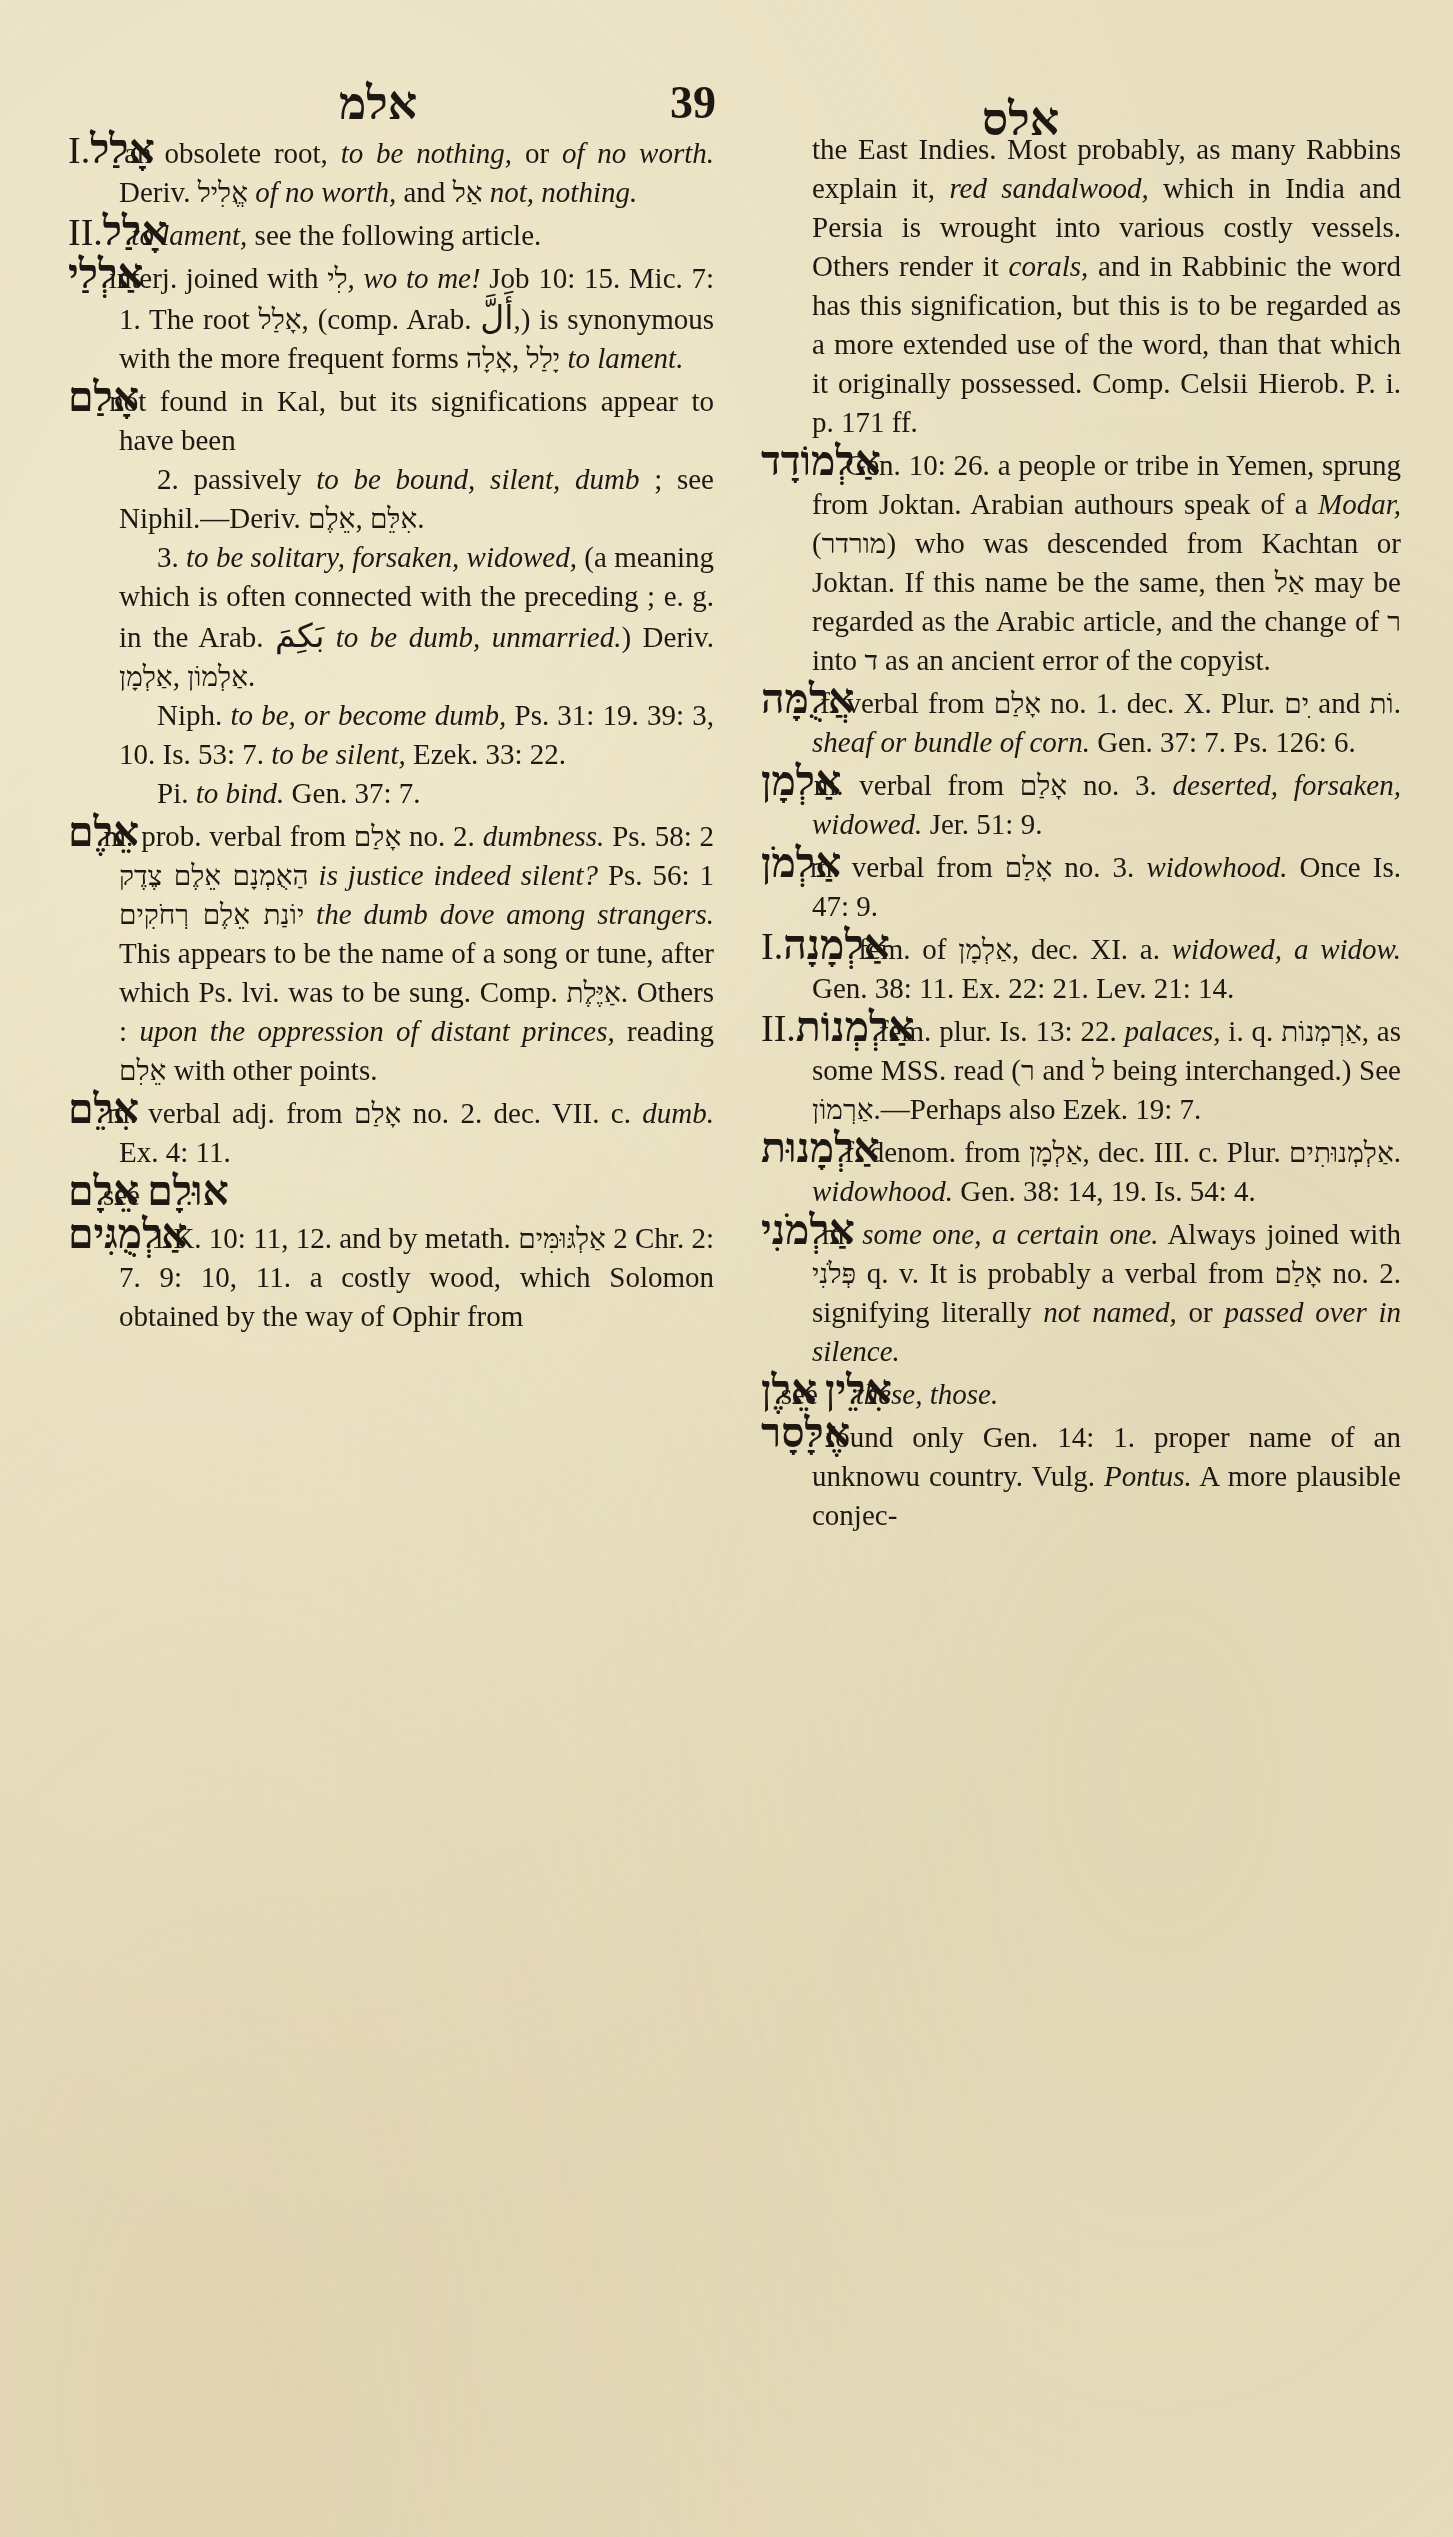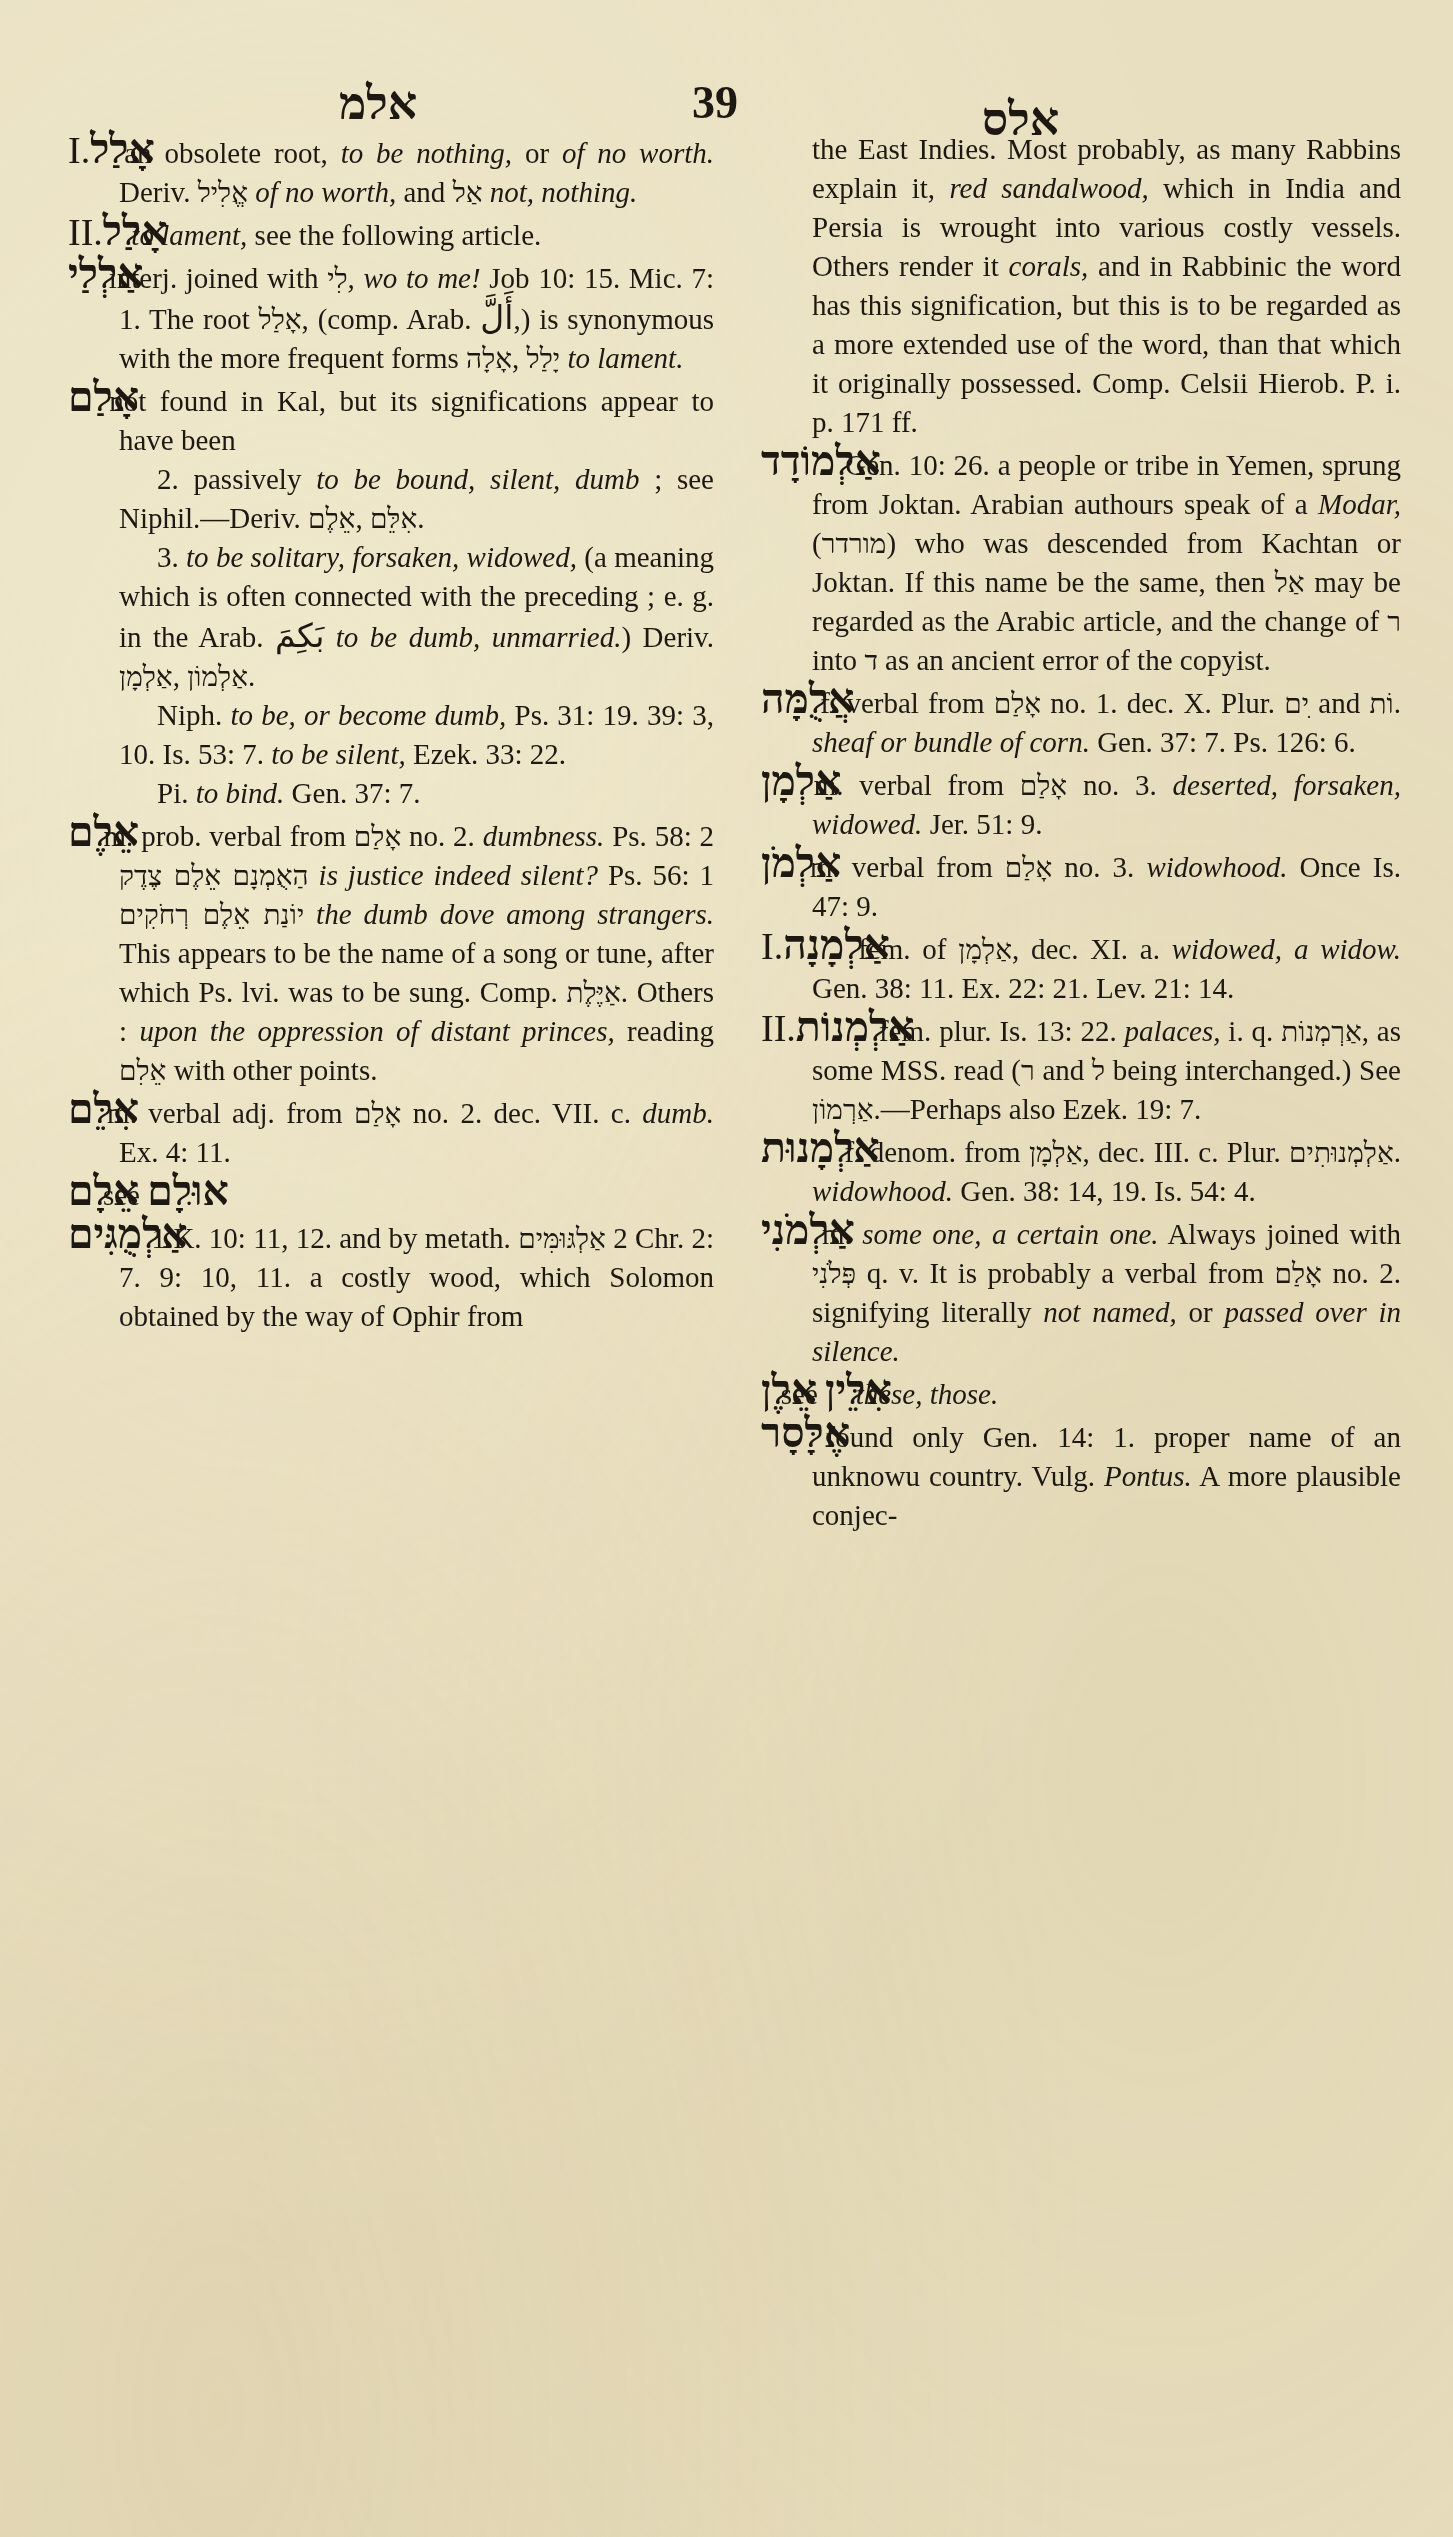--- a/index.html
+++ b/index.html
@@ -12,21 +12,21 @@
       radial-gradient(ellipse at 15% 95%, rgba(190,160,110,0.18), transparent 50%);
     color: #1d1812;
     font-family: "Liberation Serif", "DejaVu Serif", serif;
     position: relative;
   }
   .page { position: absolute; left: 0; top: 0; width: 1328px; height: 2538px; }
 
   .running-head { position: absolute; top: 68px; left: 0; width: 1454px; height: 70px; }
   .rh { position: absolute; top: 0; font-size: 46px; font-weight: bold; line-height: 70px; }
   .rh-left { left: 339px; direction: rtl; font-family: "DejaVu Serif", serif; }
-  .rh-num { left: 692px; font-family: "Liberation Serif", serif; }
+  .rh-num { left: 670px; font-family: "Liberation Serif", serif; }
   .rh-right { left: 982px; direction: rtl; font-family: "DejaVu Serif", serif; margin-top: 16px; }
 
   .col { position: absolute; top: 130px; font-size: 29px; line-height: 39px; }
   .col-left { left: 68px; width: 646px; }
   .col-right { left: 761px; width: 640px; }
 
   .entry { margin: 0; padding-left: 51px; text-indent: -51px; text-align: justify; }
   .entry.cont { padding-left: 51px; text-indent: 0; }
   .entry.sub { padding-left: 51px; text-indent: 38px; }
   .head {

